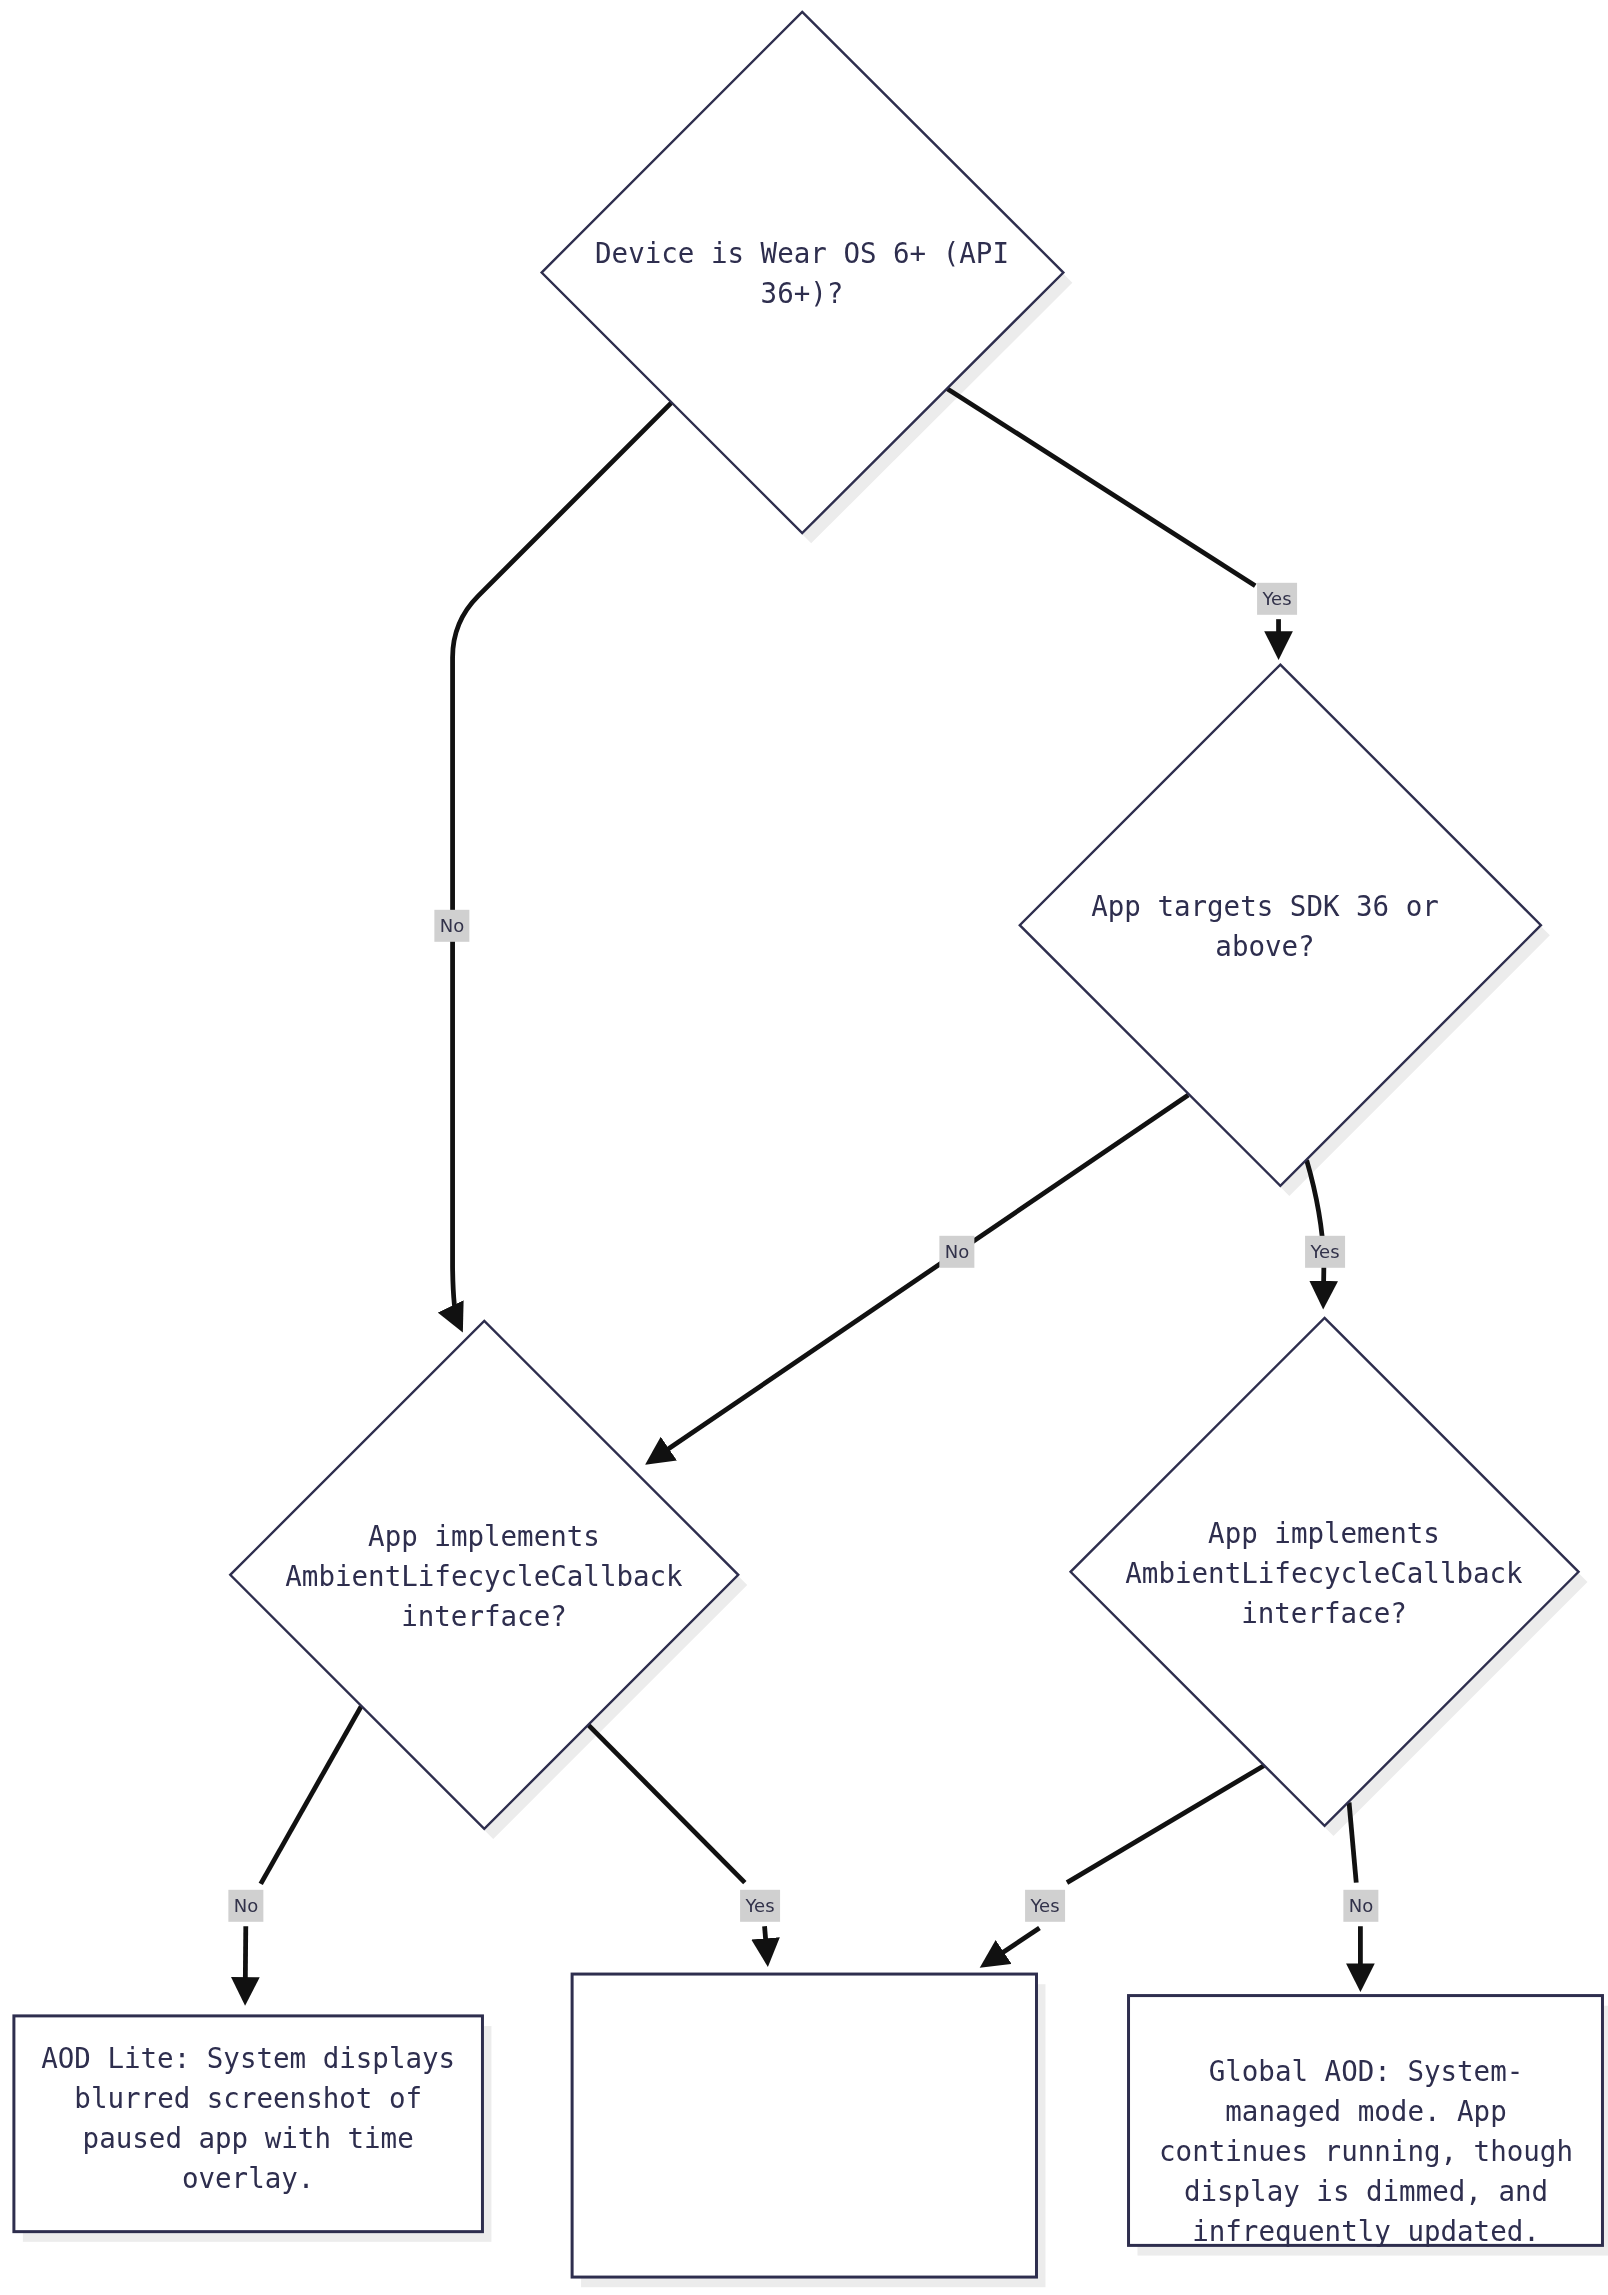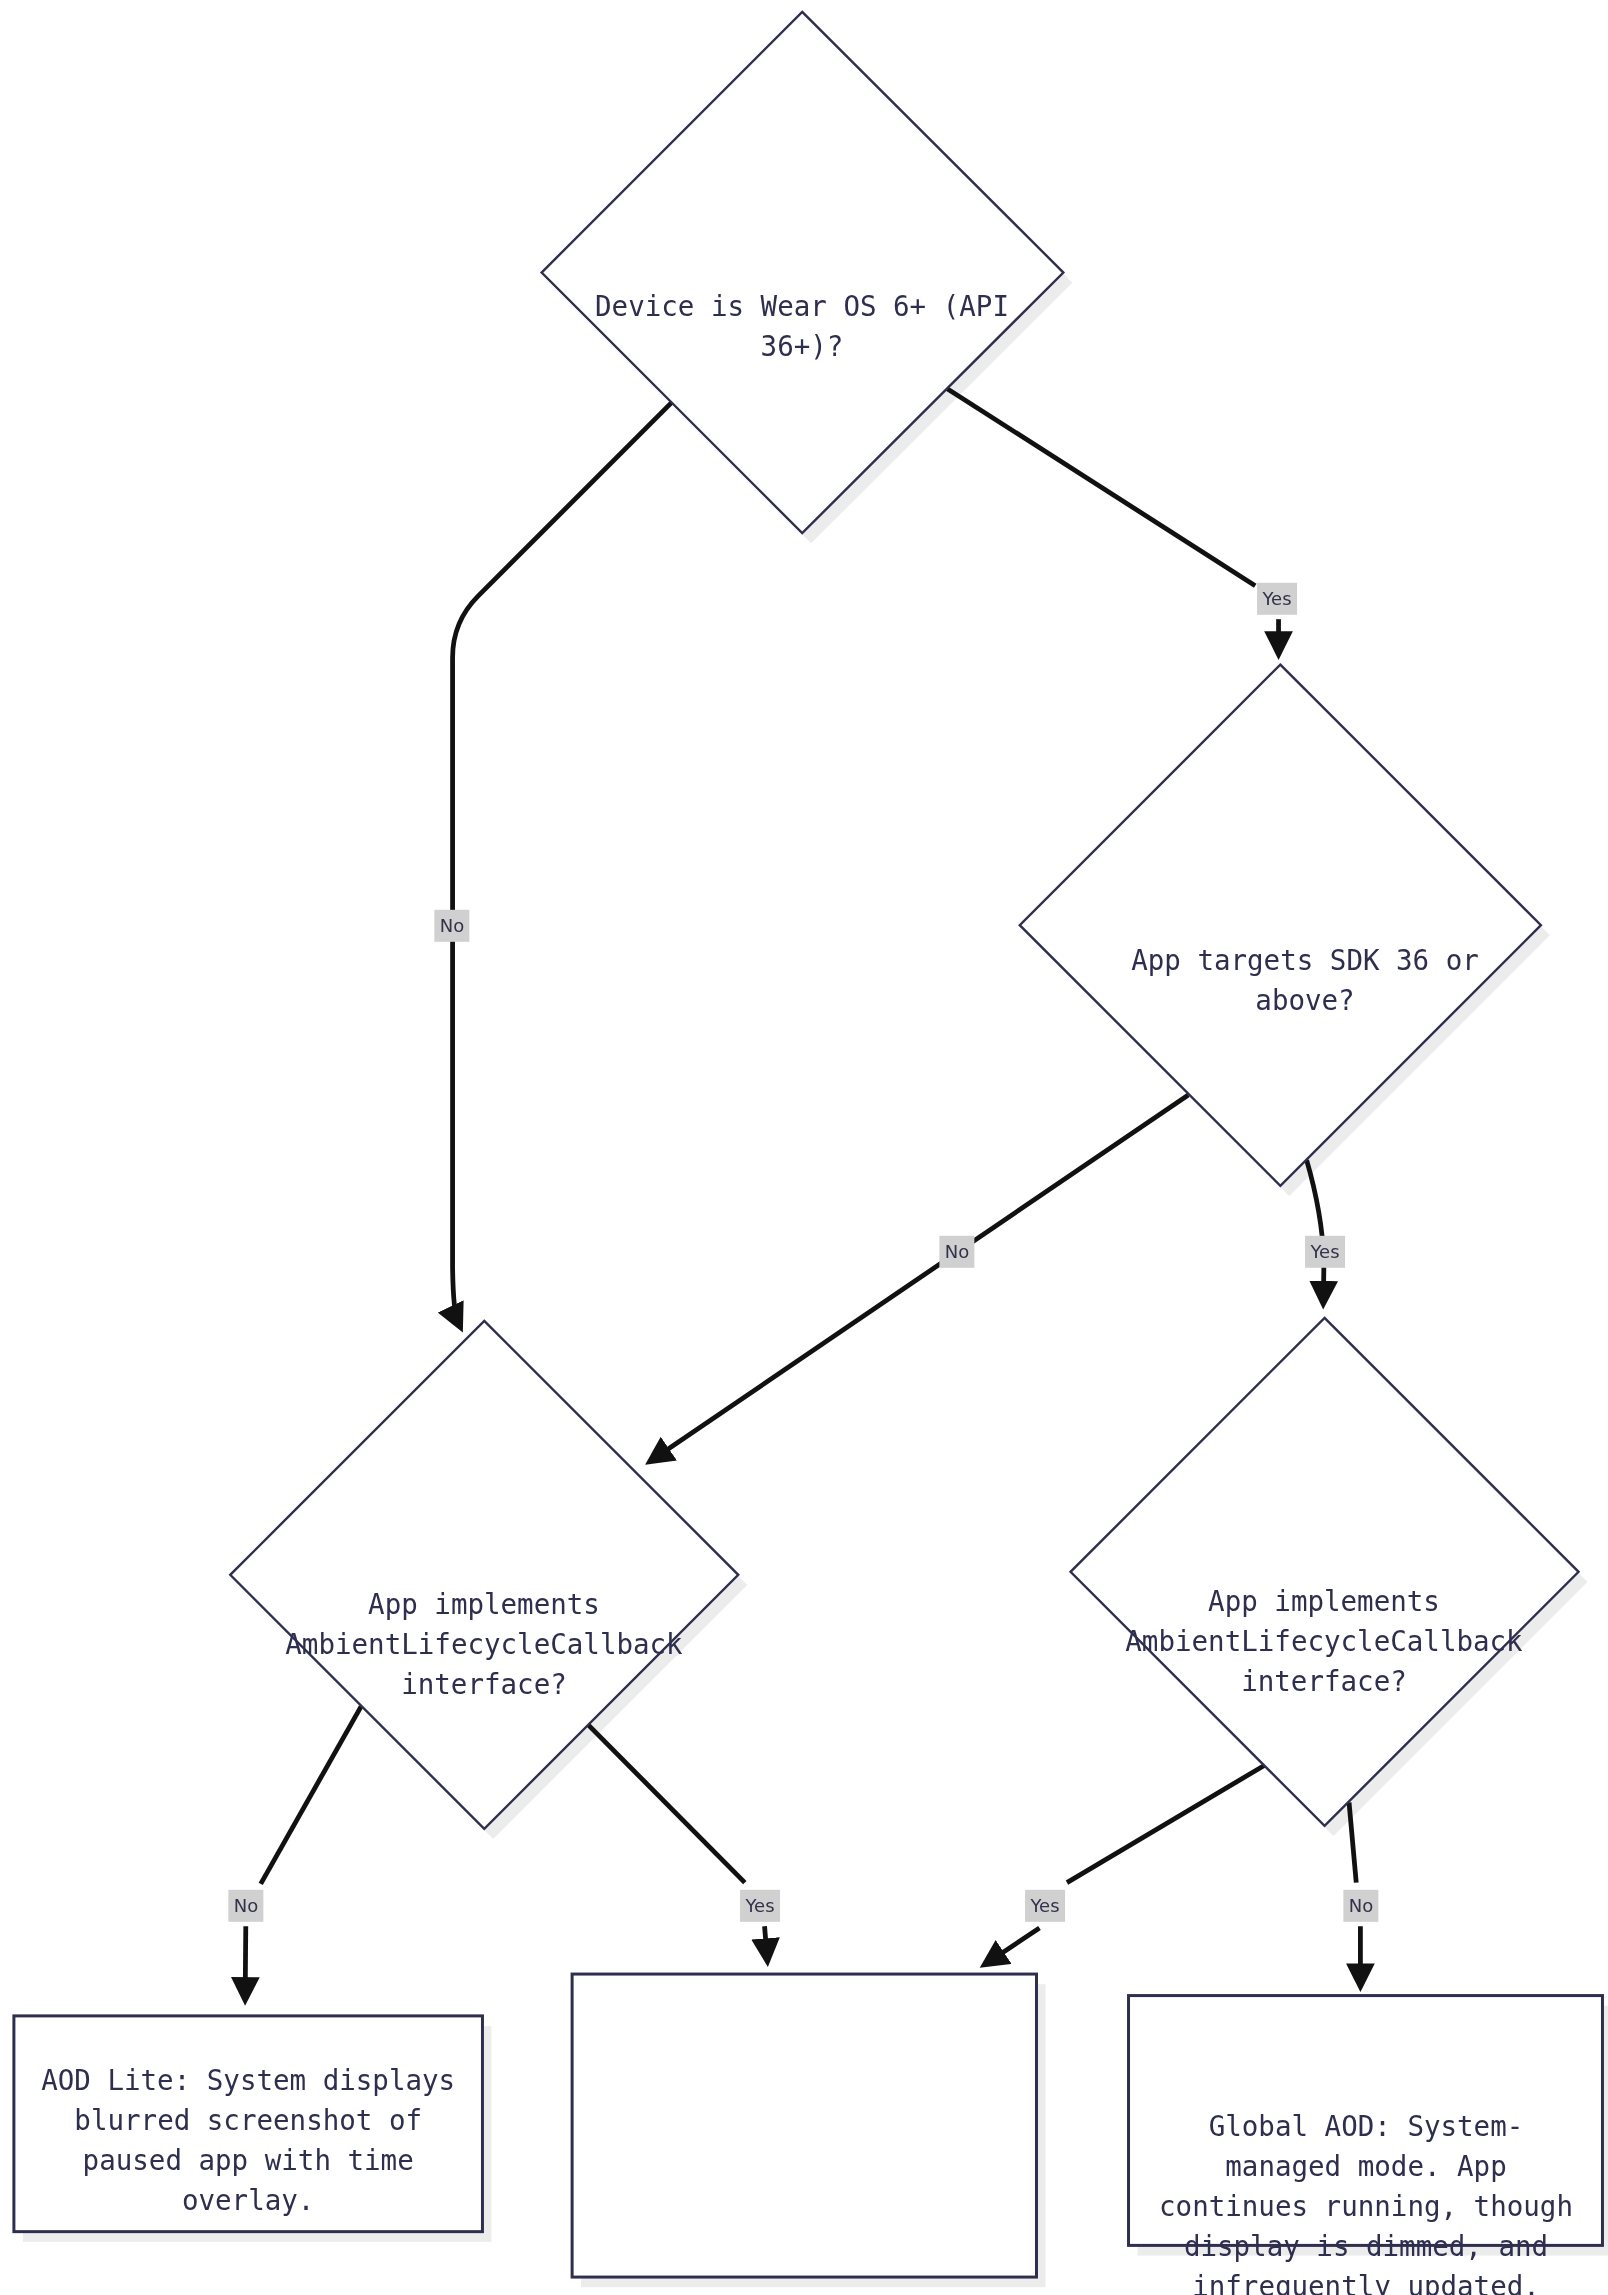--- a/index.html
+++ b/index.html
@@ -21,41 +21,41 @@
     font-family:"DejaVu Sans Mono", monospace;
   }
   svg.graph{position:absolute;left:0;top:0;}
   .shadow{fill:var(--shadow);stroke:none;}
   .diamond{fill:var(--node-fill);stroke:var(--node-border);stroke-width:4px;}
   .rectnode{fill:var(--node-fill);stroke:var(--node-border);stroke-width:5px;}
   .edge{fill:none;stroke:var(--edge);stroke-width:8px;stroke-linejoin:round;}
   #arrow path{fill:var(--edge);}
   .node-label{
     position:absolute;
-    display:flex;align-items:flex-end;justify-content:center;
+    display:flex;align-items:center;justify-content:center;
     text-align:center;
     color:var(--node-text);
     font-size:27.5px;line-height:40px;
     z-index:3;
   }
   .node-label > span{display:block;width:100%;}
   .edge-label{
     position:absolute;
     transform:translate(-50%,-50%);
     background:var(--label-bg);
     color:var(--label-text);
     font-family:"DejaVu Sans", sans-serif;
     font-size:18px;line-height:1.0;
     padding:6.6px 5.4px 7.8px 5.4px;
     z-index:4;
     white-space:nowrap;
   }
   
   .t-d1{left:593px;top:179px;width:418px;height:187px;}
-  .t-d2{left:1096px;top:831px;width:418px;height:189px;}
+  .t-d2{left:1056px;top:831px;width:418px;height:189px;}
   .t-d3{left:275px;top:1447px;width:418px;height:257px;}
   .t-d4{left:1115px;top:1444px;width:418px;height:257px;}
   .t-b1{left:13.7px;top:2016px;width:469px;height:204px;}
   .t-b2{left:572px;top:1974px;width:464px;height:303px;}
   .t-b3{left:1129px;top:1996px;width:474px;height:310px;}
   .t-b1 > span{width:445px;margin:0 auto;}
   .t-b2 > span{width:441px;margin:0 auto;}
   .t-b3 > span{width:418px;margin:0 auto;}
   
   .el-1{left:1277px;top:599px;}

